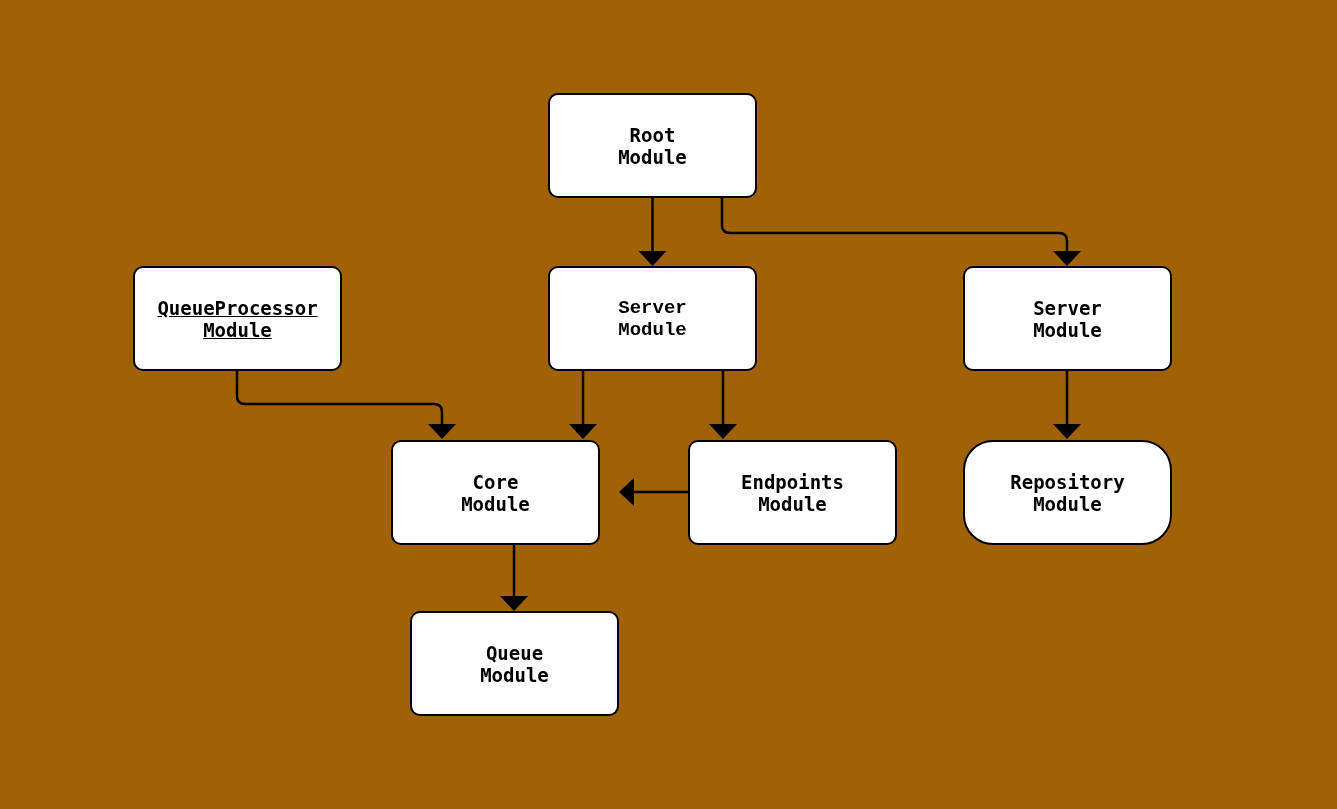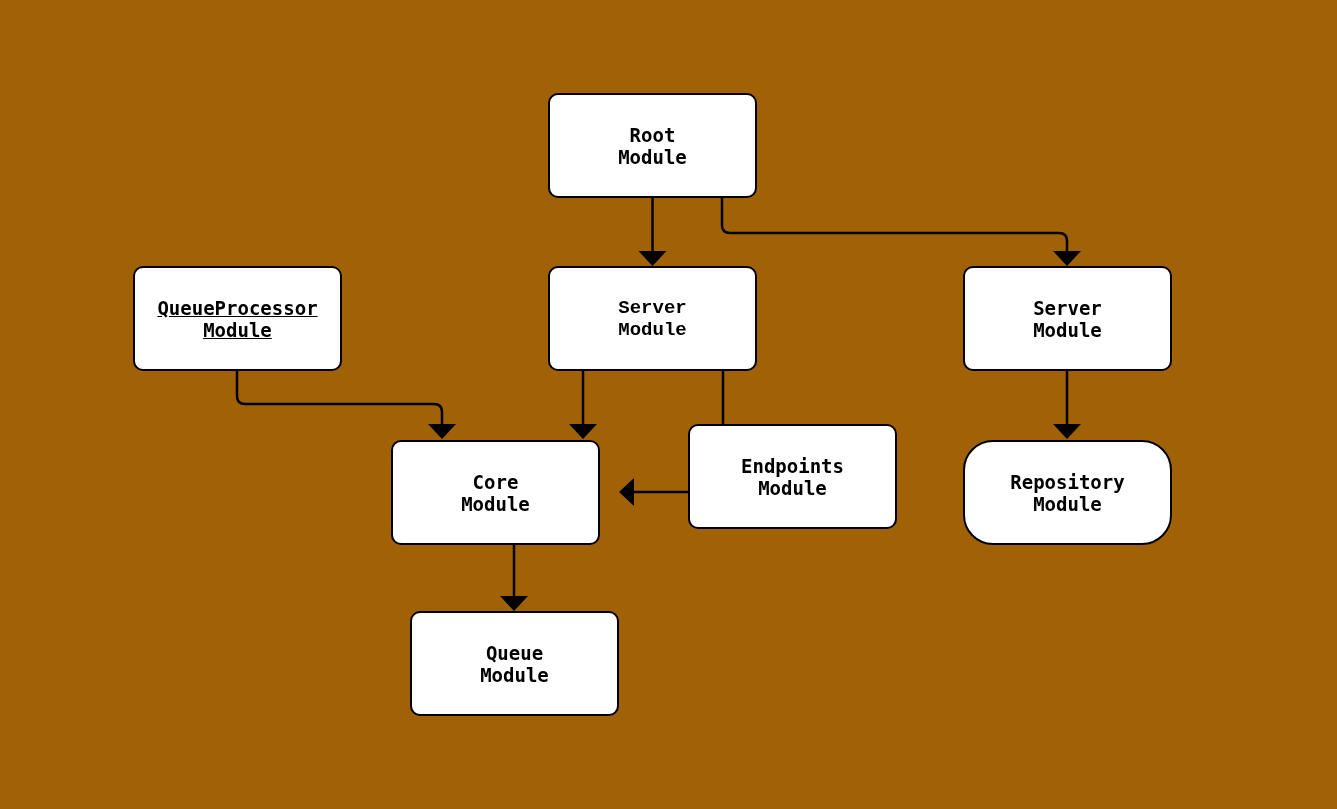--- a/index.html
+++ b/index.html
@@ -118,21 +118,21 @@
   <div class="node" style="left:963px; top:266px;">
     <span class="label">Server
 Module</span>
   </div>
 
   <div class="node" style="left:391px; top:440px;">
     <span class="label">Core
 Module</span>
   </div>
 
-  <div class="node" style="left:688px; top:424px;">
+  <div class="node" style="left:688px; top:440px;">
     <span class="label">Endpoints
 Module</span>
   </div>
 
   <div class="node" style="left:963px; top:440px;border-radius:30px;">
     <span class="label">Repository
 Module</span>
   </div>
 
   <div class="node" style="left:410px; top:611px;">

